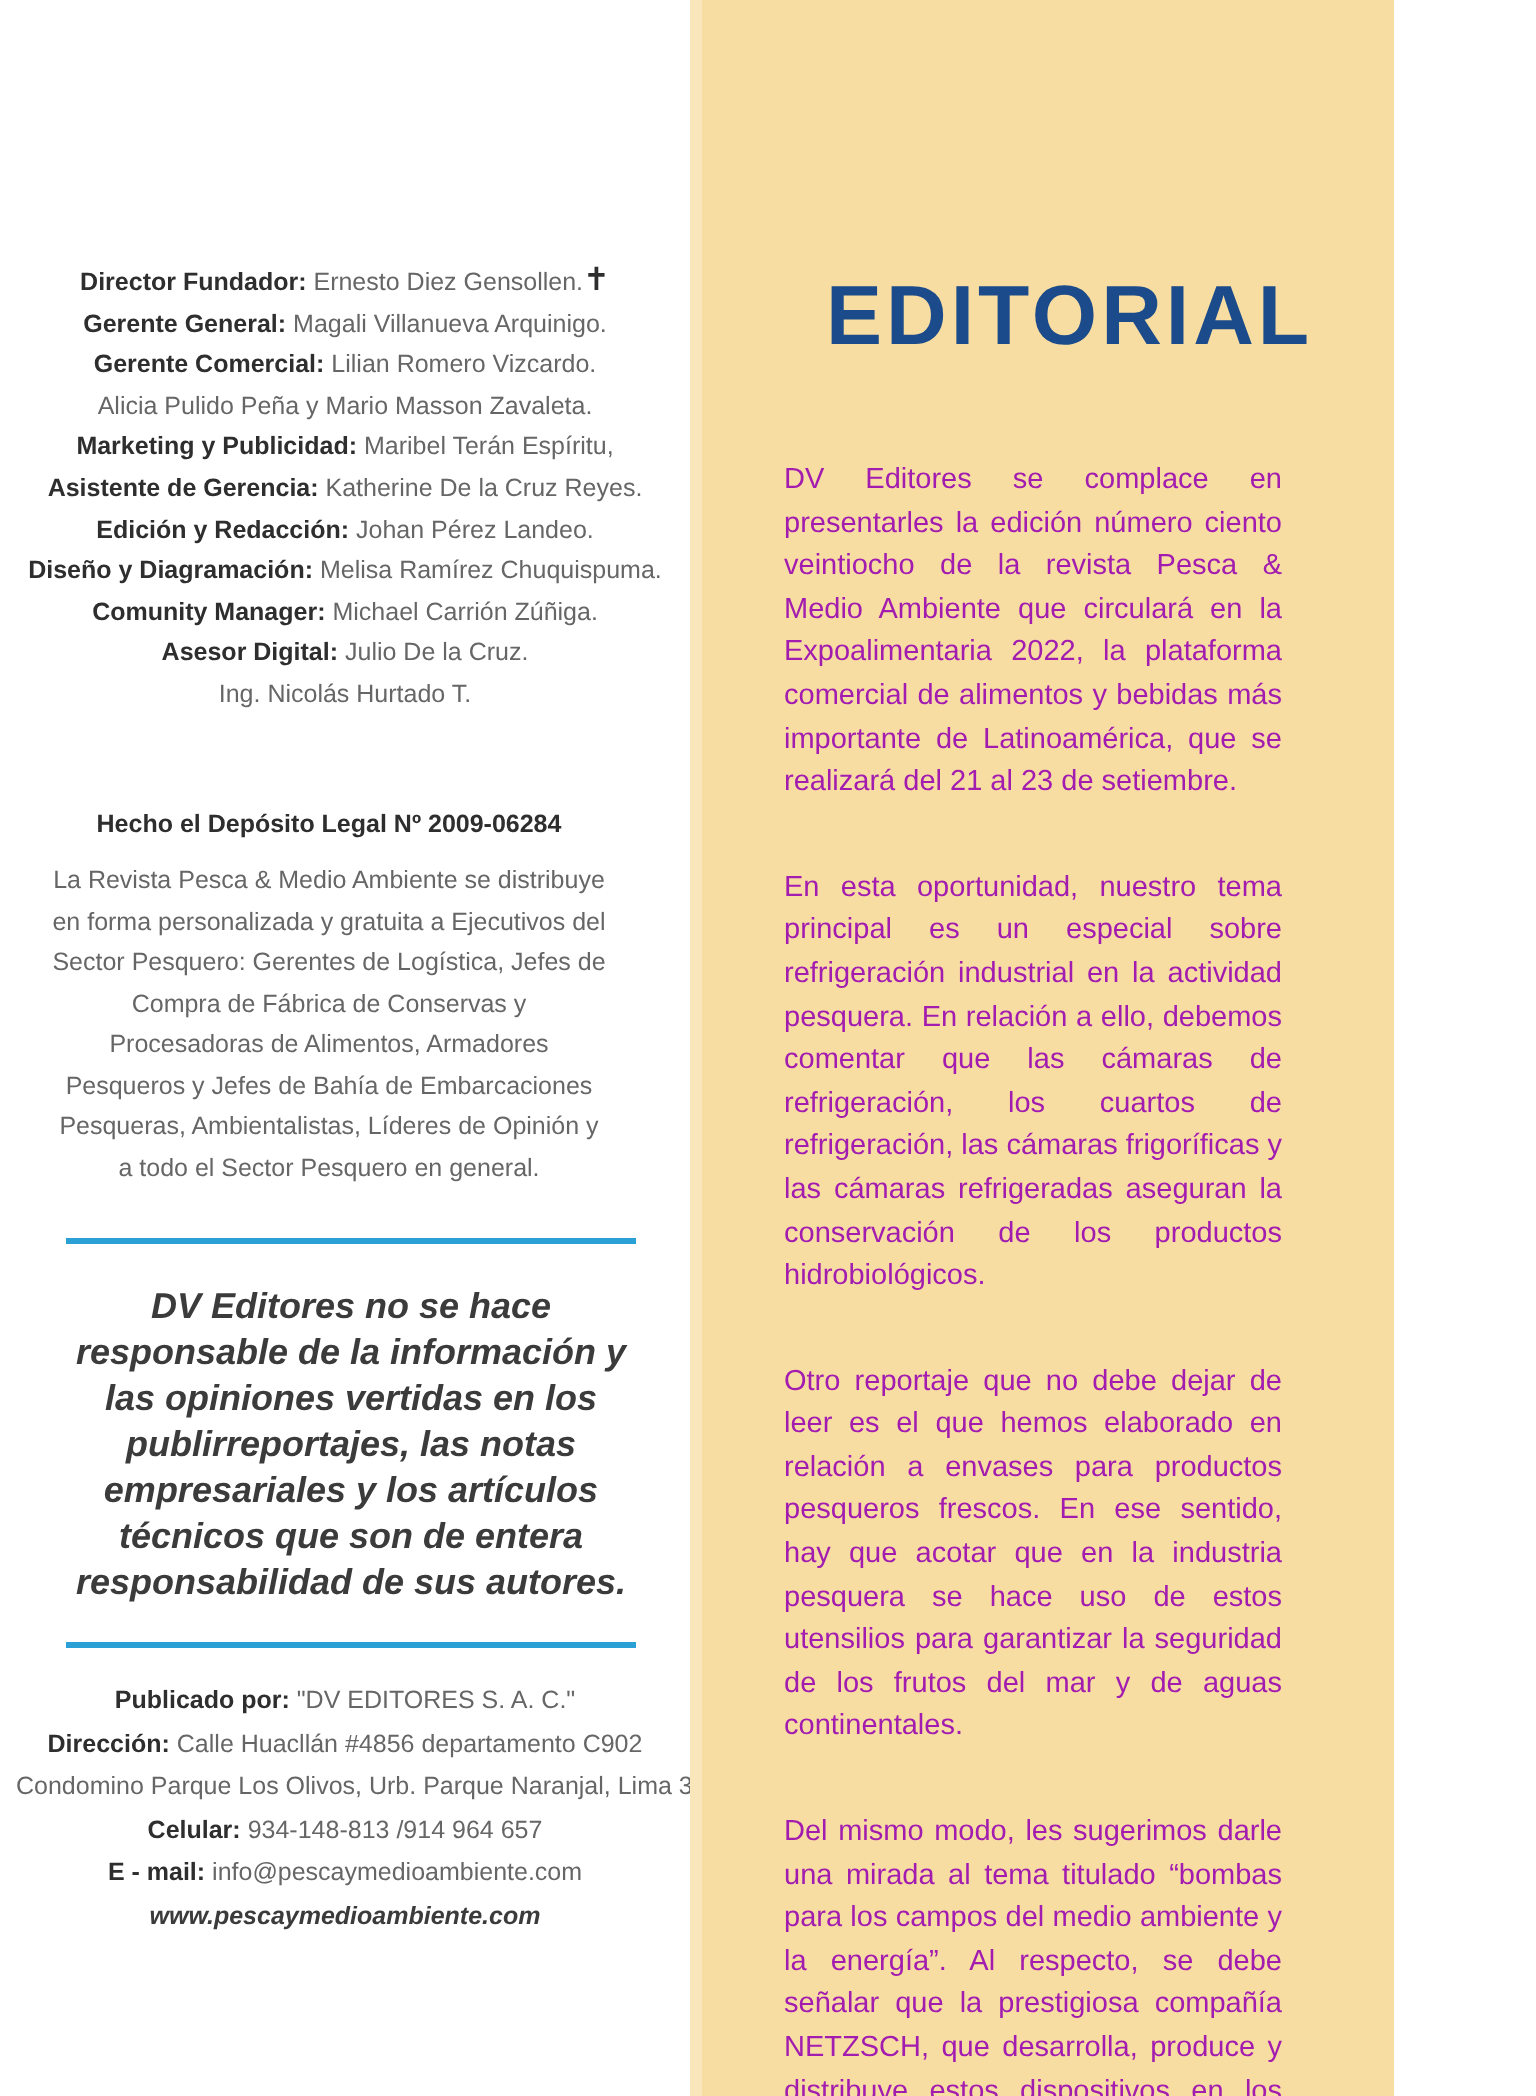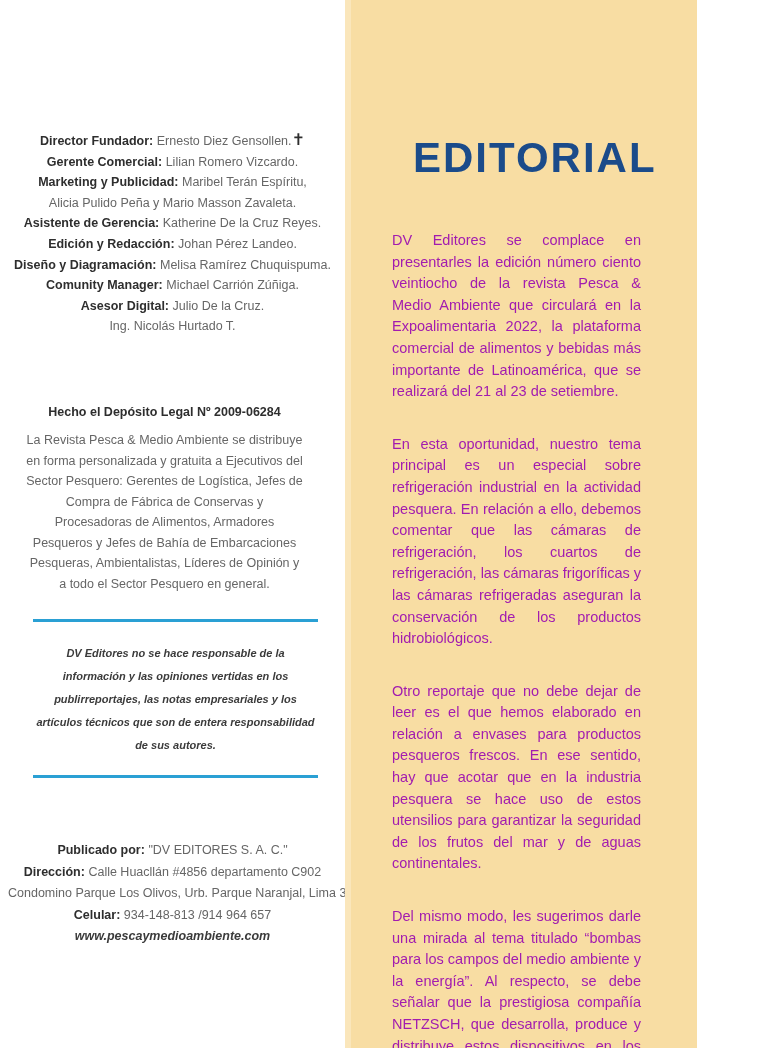--- a/index.html
+++ b/index.html
@@ -13,21 +13,21 @@
   .credit-row b{color:#2e2e2e;font-weight:700;}
   .cross{font-family:"DejaVu Sans",sans-serif;font-weight:700;font-size:16px;color:#2e2e2e;line-height:1;}
 
   .legal{position:absolute;top:405px;left:26px;right:42px;text-align:center;}
   .legal-title{font-size:12.5px;font-weight:700;color:#2e2e2e;margin-bottom:11px;}
   .legal-body{font-size:12.5px;line-height:20.5px;color:#666666;}
 
   .disclaimer-box{position:absolute;top:619px;left:33px;right:27px;
     border-top:3px solid #2aa0d4;border-bottom:3px solid #2aa0d4;
     padding:20px 2px 18px 2px;text-align:center;}
-  .disclaimer-text{font-size:11px;font-weight:700;font-style:italic;line-height:23px;color:#3b3b3b;}
+  .disclaimer-text{font-size:18px;font-weight:700;font-style:italic;line-height:23px;color:#3b3b3b;}
 
   .publication{position:absolute;top:840px;left:8px;right:8px;text-align:center;}
   .pub-row{font-size:12.5px;line-height:21.5px;color:#666666;white-space:nowrap;}
   .pub-row b{color:#2e2e2e;font-weight:700;}
   .website{font-size:12.5px;line-height:21.5px;font-weight:700;font-style:italic;color:#3b3b3b;}
 
   
   .right-col{position:absolute;left:345px;top:0;width:352px;height:1048px;background:#f8dda3;
     border-left:6px solid #fae6bb;box-sizing:border-box;}
   .editorial-title{position:absolute;top:134px;left:62px;
@@ -42,23 +42,24 @@
 </style>
 </head>
 <body>
 
 <div class="page">
 
   <div class="left-col">
 
     <div class="credits">
       <div class="credit-row"><b>Director Fundador:</b> <span>Ernesto Diez Gensollen.</span><span class="cross">✝</span></div>
+      <div class="credit-row"><b>Gerente General:</b> <span>Magali Villanueva Arquinigo.</span></div>
       <div class="credit-row"><b>Gerente Comercial:</b> <span>Lilian Romero Vizcardo.</span></div>
+      <div class="credit-row"><span>Alicia Pulido Peña y Mario Masson Zavaleta.</span></div>
       <div class="credit-row"><b>Marketing y Publicidad:</b> <span>Maribel Terán Espíritu,</span></div>
-      <div class="credit-row"><span>Alicia Pulido Peña y Mario Masson Zavaleta.</span></div>
       <div class="credit-row"><b>Asistente de Gerencia:</b> <span>Katherine De la Cruz Reyes.</span></div>
       <div class="credit-row"><b>Edición y Redacción:</b> <span>Johan Pérez Landeo.</span></div>
       <div class="credit-row"><b>Diseño y Diagramación:</b> <span>Melisa Ramírez Chuquispuma.</span></div>
       <div class="credit-row"><b>Comunity Manager:</b> <span>Michael Carrión Zúñiga.</span></div>
       <div class="credit-row"><b>Asesor Digital:</b> <span>Julio De la Cruz.</span></div>
       <div class="credit-row"><span>Ing. Nicolás Hurtado T.</span></div>
     </div>
 
     <div class="legal">
       <div class="legal-title">Hecho el Depósito Legal Nº 2009-06284</div>
@@ -67,20 +68,21 @@
 
     <div class="disclaimer-box">
       <div class="disclaimer-text">DV Editores no se hace responsable de la información y las opiniones vertidas en los publirreportajes, las notas empresariales y los artículos técnicos que son de entera responsabilidad de sus autores.</div>
     </div>
 
     <div class="publication">
       <div class="pub-row"><b>Publicado por:</b> <span>"DV EDITORES S. A. C."</span></div>
       <div class="pub-row"><b>Dirección:</b> <span>Calle Huacllán #4856 departamento C902</span></div>
       <div class="pub-row"><span>Condomino Parque Los Olivos, Urb. Parque Naranjal, Lima 39.</span></div>
       <div class="pub-row"><b>Celular:</b> <span>934-148-813 /914 964 657</span></div>
+      <div class="pub-row"><b>E - mail:</b> <span>info@pescaymedioambiente.com</span></div>
       <div class="website">www.pescaymedioambiente.com</div>
     </div>
   </div>
 
   <div class="right-col">
     <div class="editorial-title">EDITORIAL</div>
 
     <div class="editorial-body">
       <p>DV Editores se complace en presentarles la edición número ciento veintiocho de la revista Pesca &amp; Medio Ambiente que circulará en la Expoalimentaria 2022, la plataforma comercial de alimentos y bebidas más importante de Latinoamérica, que se realizará del 21 al 23 de setiembre.</p>
       <p>En esta oportunidad, nuestro tema principal es un especial sobre refrigeración industrial en la actividad pesquera. En relación a ello, debemos comentar que las cámaras de refrigeración, los cuartos de refrigeración, las cámaras frigoríficas y las cámaras refrigeradas aseguran la conservación de los productos hidrobiológicos.</p>

